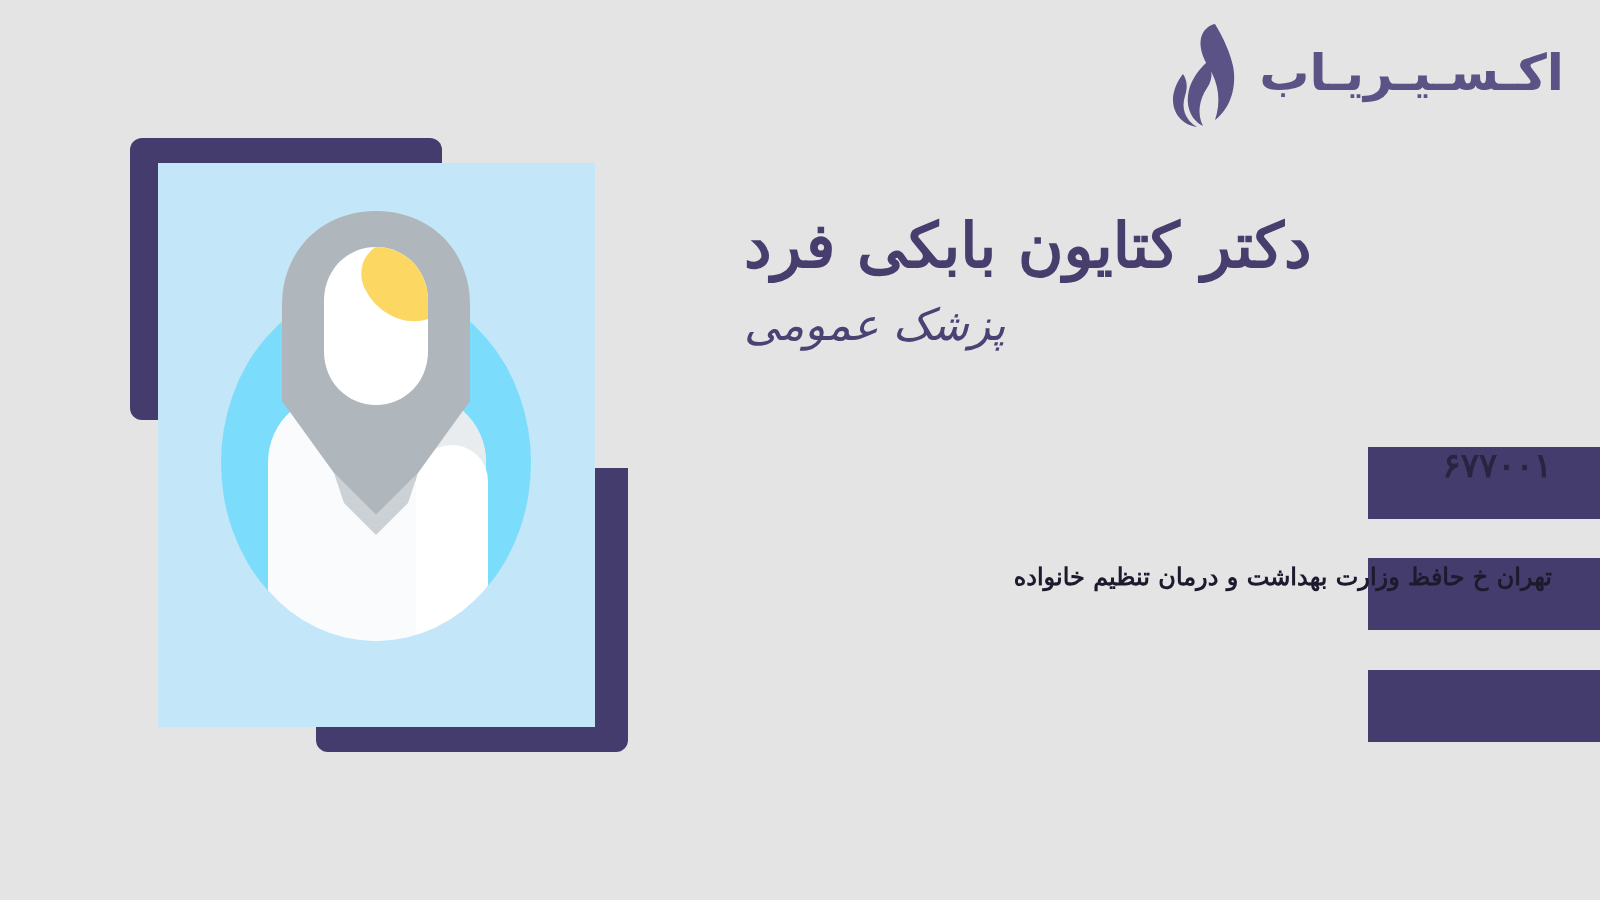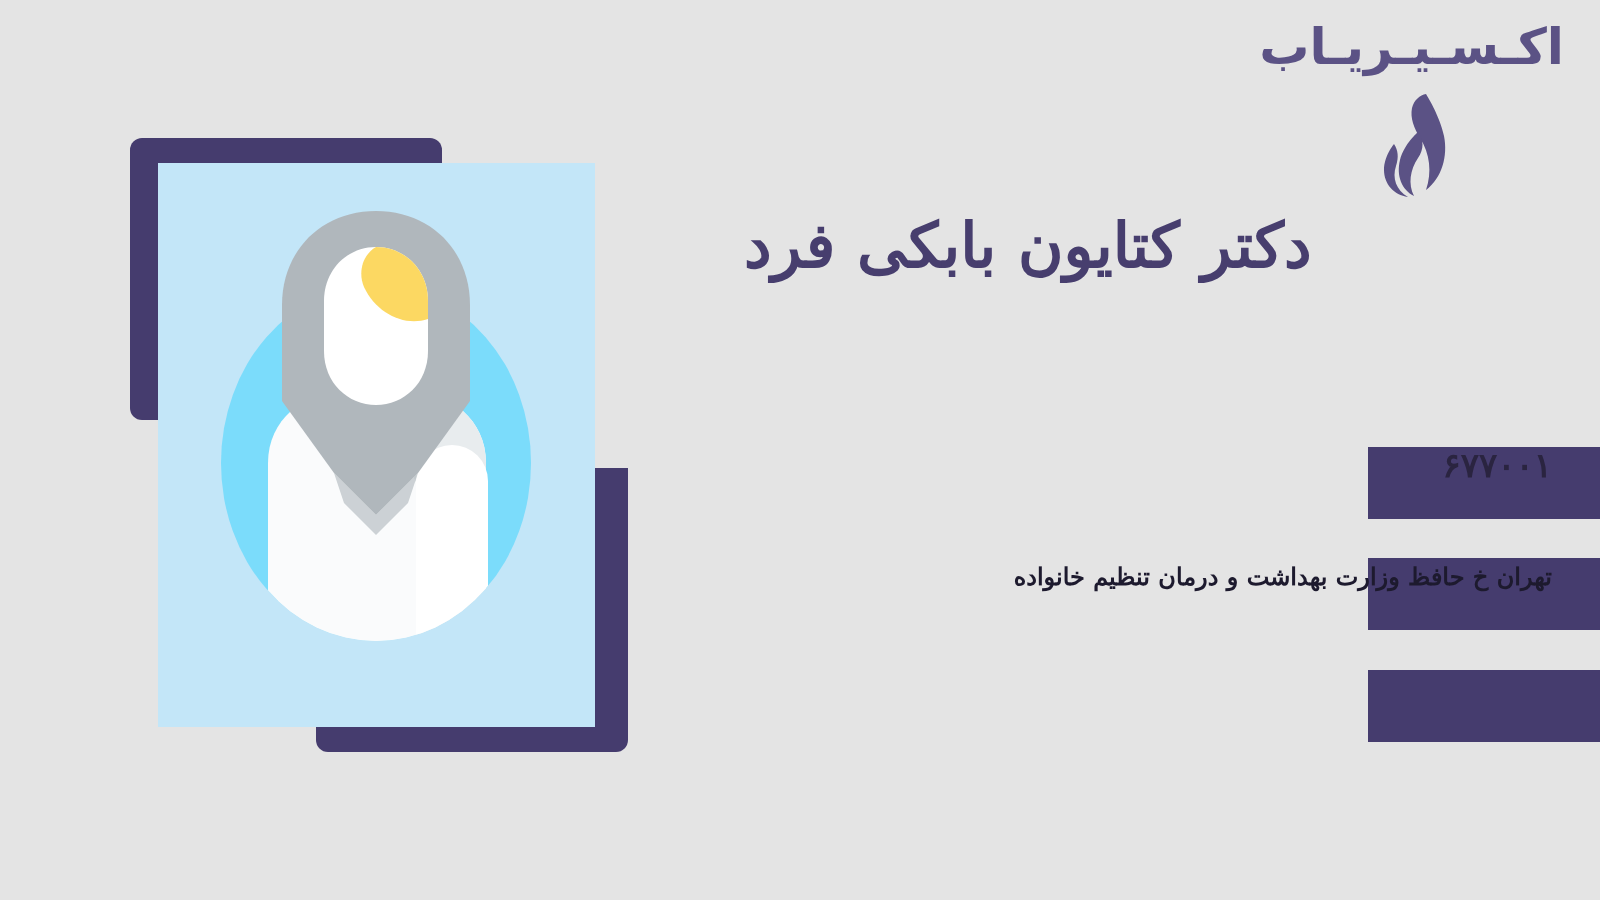--- a/index.html
+++ b/index.html
@@ -23,21 +23,20 @@
   }
 
   
   .brand {
     position:absolute;
     top:22px; right:36px;
     display:flex;
     align-items:center;
     gap:14px;
     direction:rtl;
-    flex-direction:column;
   }
   .brand-mark {
     width:88px; height:108px;
     display:block;
     flex:0 0 auto;
   }
   .brand-name {
     font-family:"DejaVu Sans","Liberation Sans",sans-serif;
     font-size:50px;
     font-weight:700;
@@ -200,18 +199,19 @@
       <path d="M218 84 C190 84 166 106 166 138 L166 188 C166 220 190 242 218 242 C246 242 270 220 270 188 L270 138 C270 106 246 84 218 84 Z" fill="#FFFFFF"></path>
 
       <path d="M218 84 C246 84 270 106 270 138 L270 156 C246 164 218 150 206 124 C200 110 204 92 218 84 Z" fill="#FCD862"></path>
 
       <path d="M176 310 L218 352 L260 310 L250 340 L218 372 L186 340 Z" fill="#A6AEB4" opacity="0.55"></path>
     </svg>
   </div>
 
   <div class="info">
     <div class="doc-name">دکتر کتایون بابکی فرد</div>
+    <div class="doc-specialty">پزشک عمومی</div>
   </div>
 
   <div class="doc-code">۶۷۷۰۰۱</div>
   <div class="doc-address">تهران خ حافظ وزارت بهداشت و درمان تنظیم خانواده</div>
 
 </div>
 
 </body></html>

